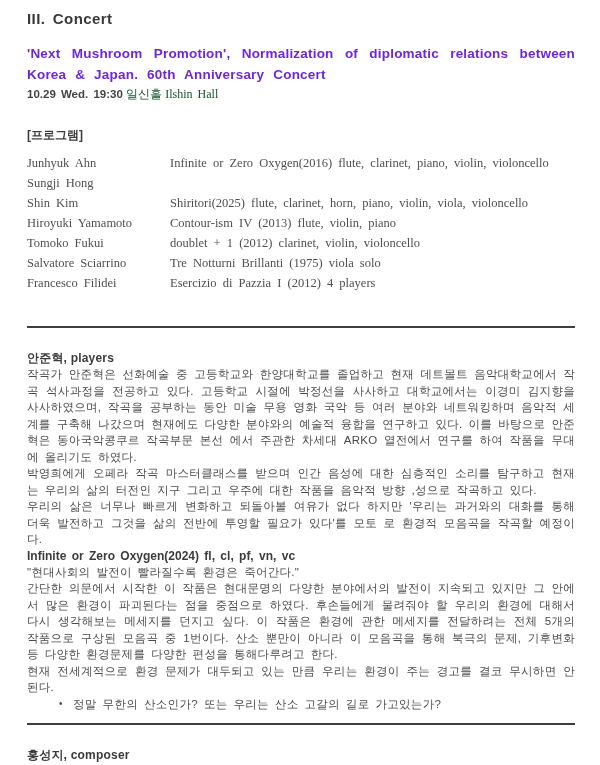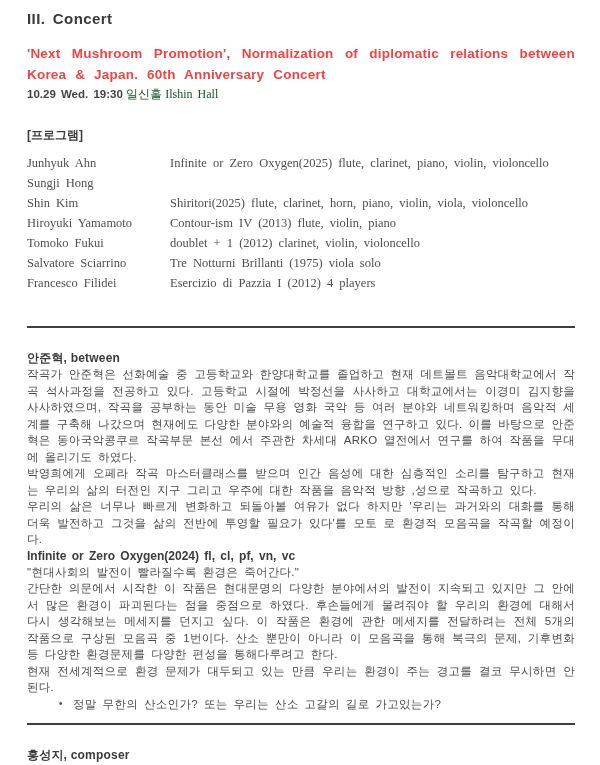--- a/index.html
+++ b/index.html
@@ -27,21 +27,21 @@
     font-weight: bold;
     color: #3a3a3a;
     letter-spacing: 0.4px;
     word-spacing: 3px;
     line-height: 19px;
   }
   .concert-title {
     margin-top: 15px;
     font-size: 13.5px;
     font-weight: bold;
-    color: #ef4444;
+    color: #6d28d9;
     line-height: 21px;
     text-align: justify;
     word-spacing: 5px;
     letter-spacing: 0.2px;
   }
   .date-line {
     margin-top: 2px;
     font-size: 11.5px;
     color: #434343;
     line-height: 15px;
@@ -149,21 +149,21 @@
     <span class="date-part">10.29 Wed. 19:30</span>
     <span class="venue-kr">일신홀</span>
     <span class="venue-en">Ilshin Hall</span>
   </div>
 
   <div class="program-block">
     <div class="program-label">[프로그램]</div>
     <div class="program-table">
       <div class="program-row">
         <span class="program-composer">Junhyuk Ahn</span>
-        <span class="program-piece">Infinite or Zero Oxygen(2025) flute, clarinet, piano, violin, violoncello</span>
+        <span class="program-piece">Infinite or Zero Oxygen(2016) flute, clarinet, piano, violin, violoncello</span>
       </div>
       <div class="program-row">
         <span class="program-composer">Sungji Hong</span>
       </div>
       <div class="program-row">
         <span class="program-composer">Shin Kim</span>
         <span class="program-piece">Shiritori(2025) flute, clarinet, horn, piano, violin, viola, violoncello</span>
       </div>
       <div class="program-row">
         <span class="program-composer">Hiroyuki Yamamoto</span>
@@ -180,21 +180,21 @@
       <div class="program-row">
         <span class="program-composer">Francesco Filidei</span>
         <span class="program-piece">Esercizio di Pazzia I (2012) 4 players</span>
       </div>
     </div>
   </div>
 
   <hr class="rule rule-1">
 
   <div>
-    <div class="bio-heading">안준혁, between</div>
+    <div class="bio-heading">안준혁, players</div>
     <p class="body-para">작곡가 안준혁은 선화예술 중 고등학교와 한양대학교를 졸업하고 현재 데트몰트 음악대학교에서 작곡 석사과정을 전공하고 있다. 고등학교 시절에 박정선을 사사하고 대학교에서는 이경미 김지향을 사사하였으며, 작곡을 공부하는 동안 미술 무용 영화 국악 등 여러 분야와 네트워킹하며 음악적 세계를 구축해 나갔으며 현재에도 다양한 분야와의 예술적 융합을 연구하고 있다. 이를 바탕으로 안준혁은 동아국악콩쿠르 작곡부문 본선 에서 주관한 차세대 ARKO 열전에서 연구를 하여 작품을 무대에 올리기도 하였다.</p>
     <p class="body-para">박영희에게 오페라 작곡 마스터클래스를 받으며 인간 음성에 대한 심층적인 소리를 탐구하고 현재는 우리의 삶의 터전인 지구 그리고 우주에 대한 작품을 음악적 방향 ,성으로 작곡하고 있다.</p>
     <p class="body-para">우리의 삶은 너무나 빠르게 변화하고 되돌아볼 여유가 없다 하지만 '우리는 과거와의 대화를 통해 더욱 발전하고 그것을 삶의 전반에 투영할 필요가 있다'를 모토 로 환경적 모음곡을 작곡할 예정이다.</p>
   </div>
 
   <div>
     <div class="piece-heading">Infinite or Zero Oxygen(2024) fl, cl, pf, vn, vc</div>
     <div class="quote-line">"현대사회의 발전이 빨라질수록 환경은 죽어간다."</div>
     <p class="body-para">간단한 의문에서 시작한 이 작품은 현대문명의 다양한 분야에서의 발전이 지속되고 있지만 그 안에서 많은 환경이 파괴된다는 점을 중점으로 하였다. 후손들에게 물려줘야 할 우리의 환경에 대해서 다시 생각해보는 메세지를 던지고 싶다. 이 작품은 환경에 관한 메세지를 전달하려는 전체 5개의 작품으로 구상된 모음곡 중 1번이다. 산소 뿐만이 아니라 이 모음곡을 통해 북극의 문제, 기후변화 등 다양한 환경문제를 다양한 편성을 통해다루려고 한다.</p>
     <p class="body-para">현재 전세계적으로 환경 문제가 대두되고 있는 만큼 우리는 환경이 주는 경고를 결코 무시하면 안된다.</p>

